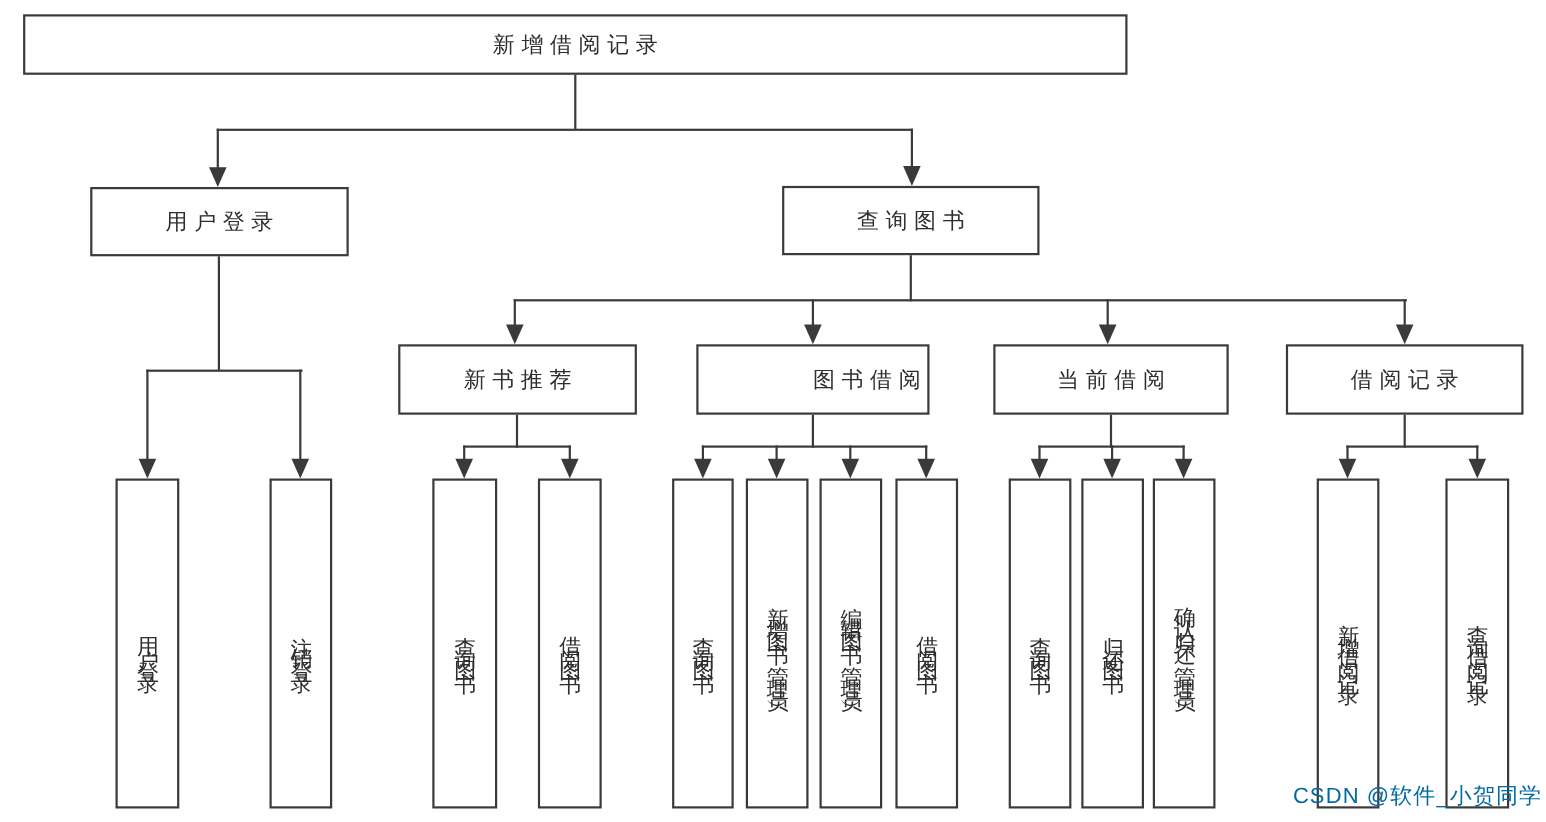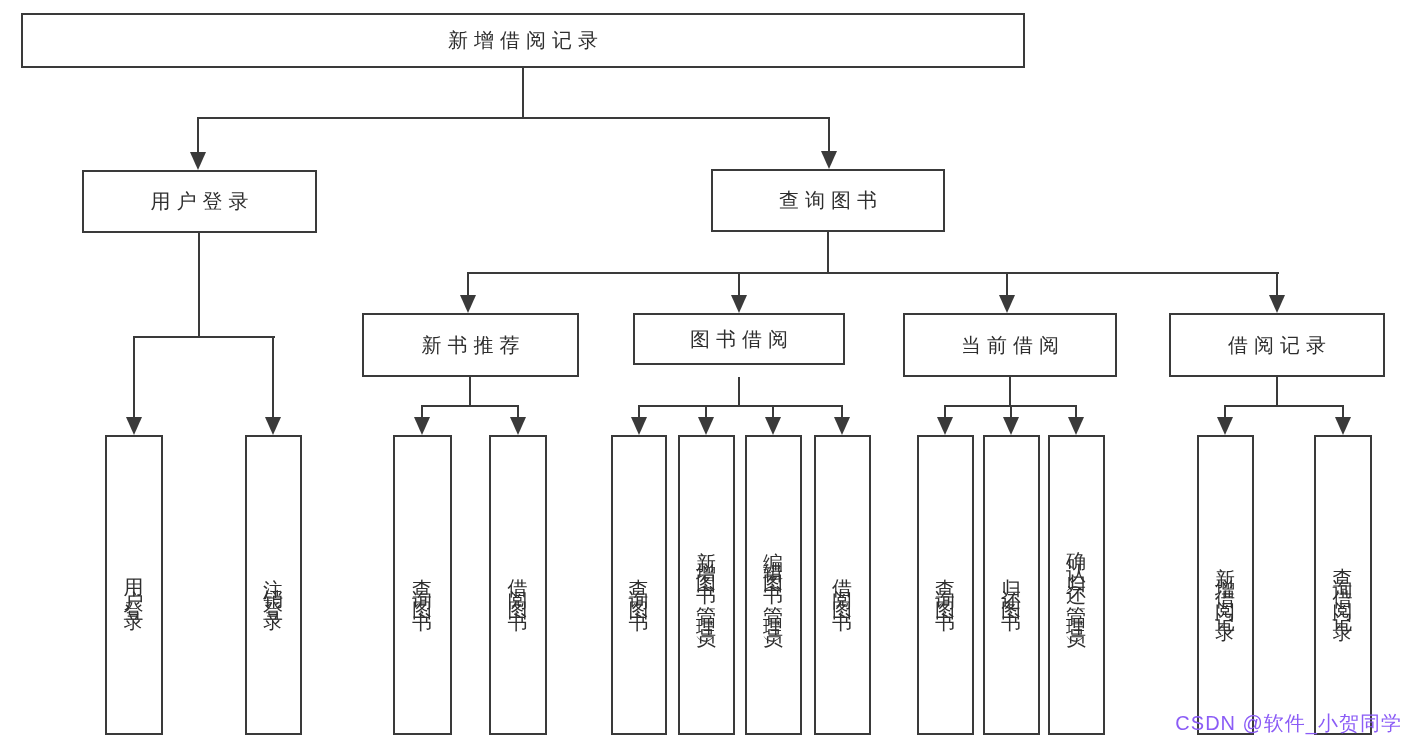--- a/index.html
+++ b/index.html
@@ -22,21 +22,21 @@
   }
   .vline{position:absolute;width:2px;background:#3a3a3a;}
   .hline{position:absolute;height:2px;background:#3a3a3a;}
   .ah{
     position:absolute;width:0;height:0;
     border-left:8px solid transparent;border-right:8px solid transparent;
     border-top:18px solid #3a3a3a;
   }
   .watermark{
     position:absolute;right:3px;top:710px;font-size:20px;letter-spacing:1px;
-    color:#8b5cf6;white-space:nowrap;
+    color:#0369a1;white-space:nowrap;
   }
 </style>
 </head>
 <body>
 
 <div class="stage">
 
   <div class="hbox" style="left:21px;top:13px;width:1004px;height:55px;">
     <span>新增借阅记录</span>
   </div>
@@ -69,21 +69,21 @@
   <div class="vline" style="left:738px;top:272px;height:27px;"></div>
   <div class="ah" style="left:731px;top:295px;"></div>
   <div class="vline" style="left:1006px;top:272px;height:27px;"></div>
   <div class="ah" style="left:999px;top:295px;"></div>
   <div class="vline" style="left:1276px;top:272px;height:27px;"></div>
   <div class="ah" style="left:1269px;top:295px;"></div>
 
   <div class="hbox" style="left:362px;top:313px;width:217px;height:64px;">
     <span>新书推荐</span>
   </div>
-  <div class="hbox" style="left:633px;top:313px;width:212px;height:52px;">
+  <div class="hbox" style="left:633px;top:313px;width:212px;height:64px;justify-content:flex-end;">
     <span>图书借阅</span>
   </div>
   <div class="hbox" style="left:1169px;top:313px;width:216px;height:64px;">
     <span>借阅记录</span>
   </div>
   <div class="hbox" style="left:903px;top:313px;width:214px;height:64px;">
     <span>当前借阅</span>
   </div>
 
   <div class="vline" style="left:469px;top:377px;height:30px;"></div>

